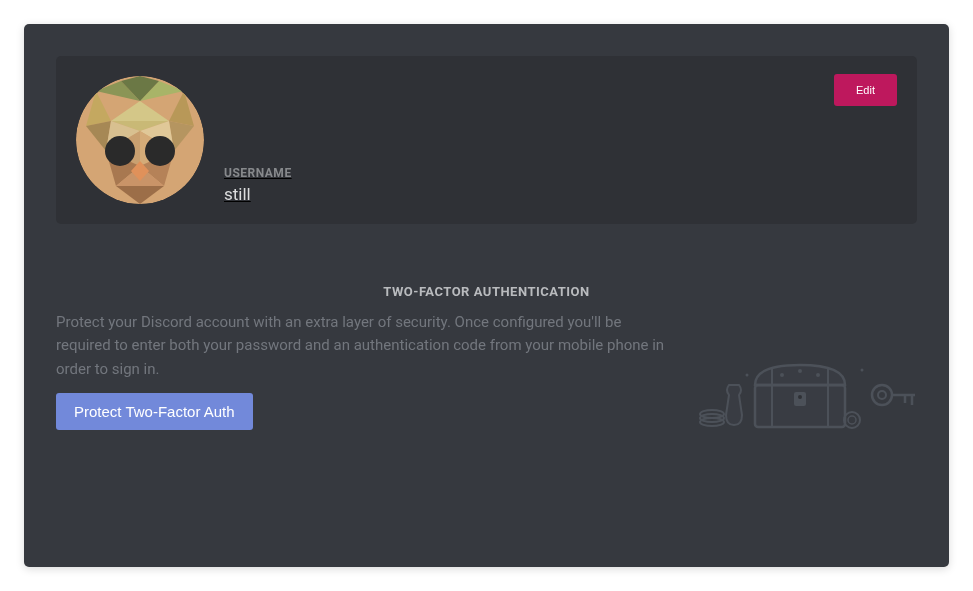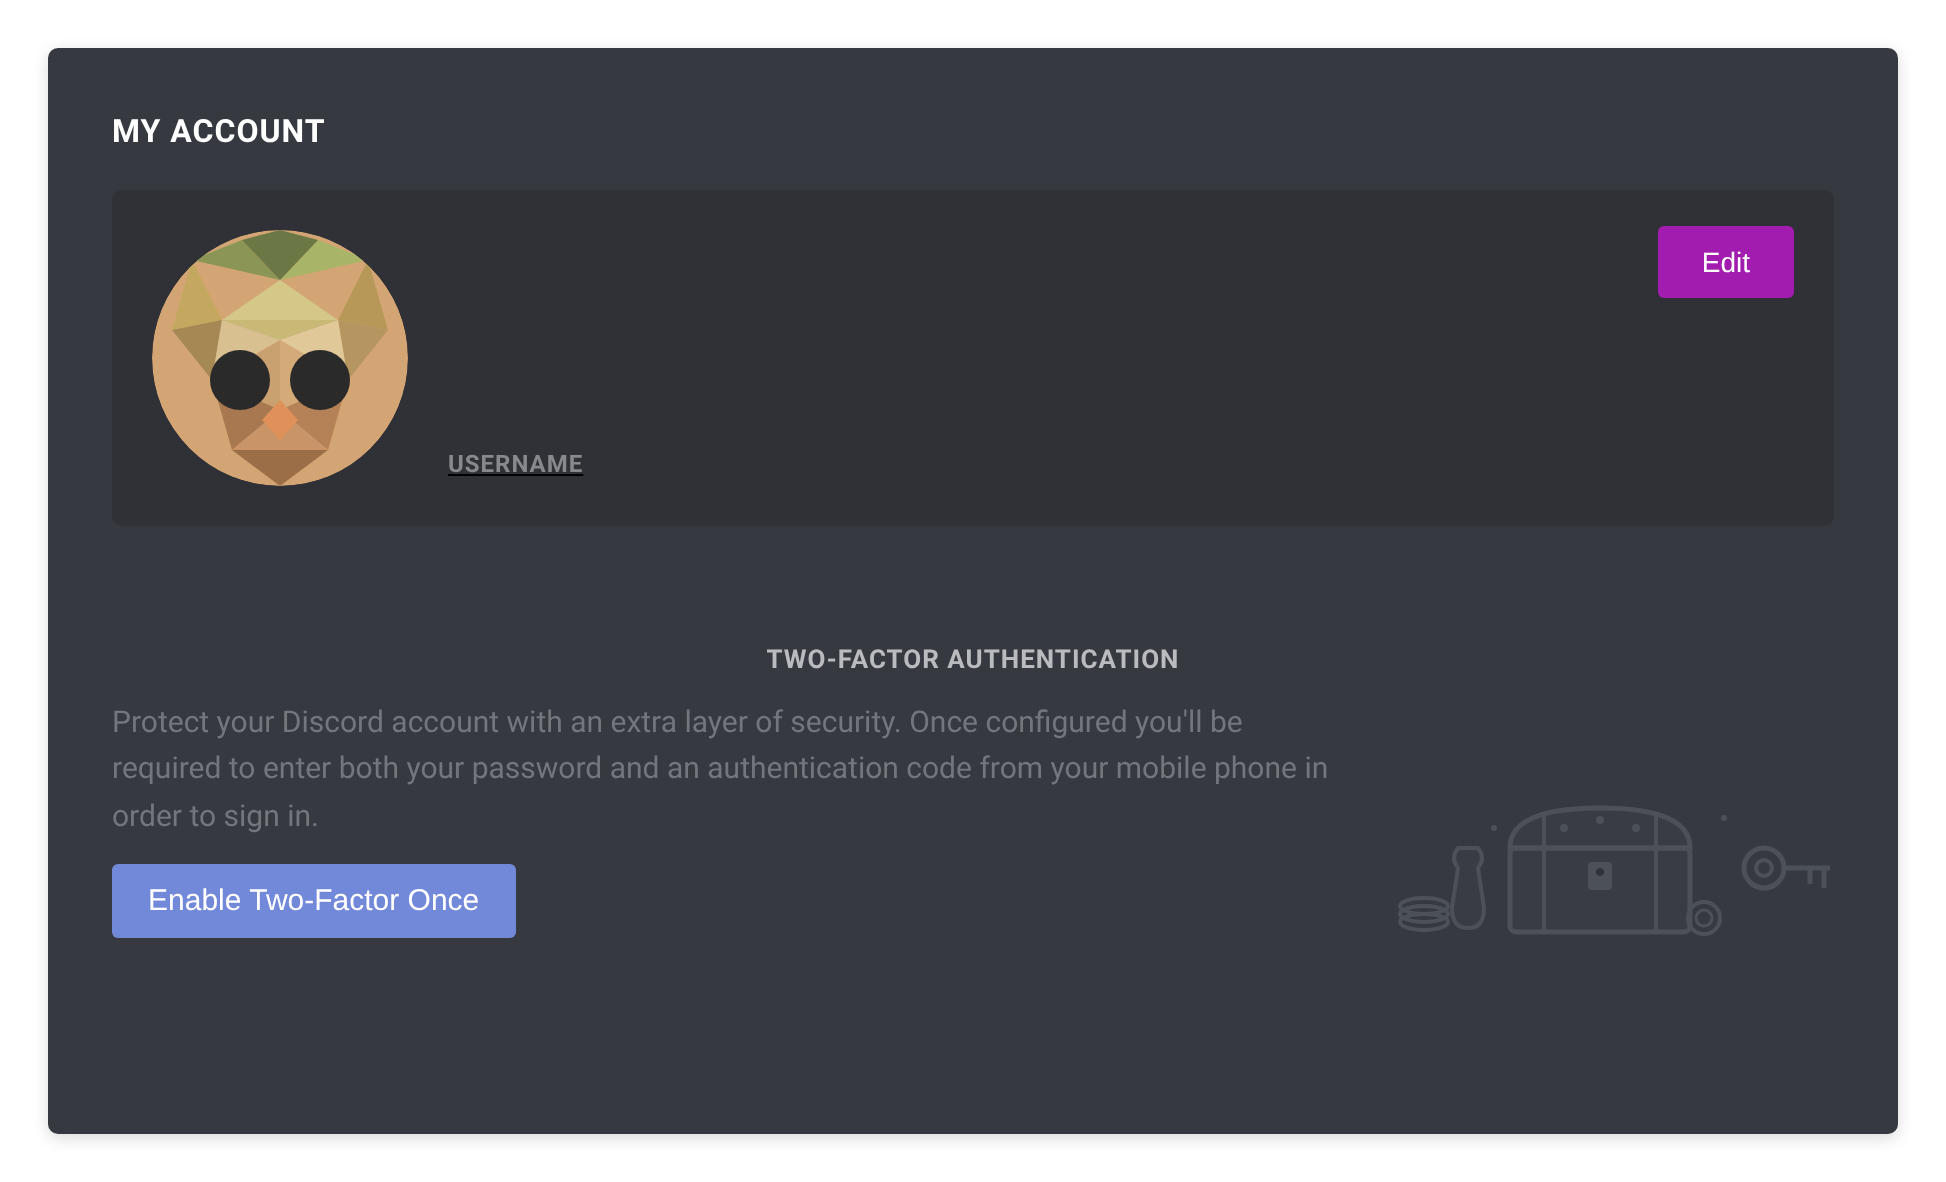--- a/index.html
+++ b/index.html
@@ -62,26 +62,26 @@
       font-weight: 700;
       letter-spacing: 0.5px;
       margin-bottom: 4px;
     }
     .field-value {
       color: #dcddde;
       font-size: 17px;
       font-weight: 400;
     }
     .edit-button {
-      background: #a21caf;
+      background: #be185d;
       color: #ffffff;
       border: none;
       border-radius: 3px;
       padding: 10px 22px;
-      font-size: 14px;
+      font-size: 11px;
       font-weight: 500;
       cursor: pointer;
       position: absolute;
       top: 18px;
       right: 20px;
     }
     .twofa-section {
       position: relative;
     }
     .twofa-title {
@@ -115,21 +115,20 @@
       bottom: -10px;
       width: 230px;
       height: 100px;
       opacity: 0.9;
     }
   </style>
 </head>
 <body>
 
 <div class="panel">
-  <h2 class="section-title">MY ACCOUNT</h2>
 
   <div class="account-card">
     <div class="avatar">
       <svg viewBox="0 0 128 128">
         <defs>
           <clipPath id="circleClip">
               <circle cx="64" cy="64" r="64"></circle>
             </clipPath>
         </defs>
         <g clip-path="url(#circleClip)">
@@ -154,28 +153,29 @@
           <polygon points="55,95 64,85 73,95 64,105" fill="#e0915a"></polygon>
           <polygon points="45,5 64,0 83,5 64,25" fill="#6b7845"></polygon>
 
           <circle cx="44" cy="75" r="15" fill="#2a2a2a"></circle>
           <circle cx="84" cy="75" r="15" fill="#2a2a2a"></circle>
         </g>
       </svg>
     </div>
     <div class="user-info">
       <div class="field-label">USERNAME</div>
+      <div class="field-value">still</div>
     </div>
     <button class="edit-button">Edit</button>
   </div>
 
   <div class="twofa-section">
     <h3 class="twofa-title">TWO-FACTOR AUTHENTICATION</h3>
     <p class="twofa-description">Protect your Discord account with an extra layer of security. Once configured you'll be required to enter both your password and an authentication code from your mobile phone in order to sign in.</p>
-    <button class="enable-button">Enable Two-Factor Once</button>
+    <button class="enable-button">Protect Two-Factor Auth</button>
 
     <svg class="treasure-illustration" viewBox="0 0 230 100">
 
       <ellipse cx="25" cy="82" rx="12" ry="4" fill="none" stroke="#4f545c" stroke-width="2"></ellipse>
       <ellipse cx="25" cy="78" rx="12" ry="4" fill="none" stroke="#4f545c" stroke-width="2"></ellipse>
       <ellipse cx="25" cy="74" rx="12" ry="4" fill="none" stroke="#4f545c" stroke-width="2"></ellipse>
 
       <path d="M 42 55 Q 38 50 42 45 L 52 45 Q 56 50 52 55 L 55 75 Q 55 85 47 85 Q 39 85 39 75 Z" fill="#3a3d44" stroke="#4f545c" stroke-width="2"></path>
 
       <rect x="68" y="45" width="90" height="42" rx="3" fill="#3a3d44" stroke="#4f545c" stroke-width="2.5"></rect>

